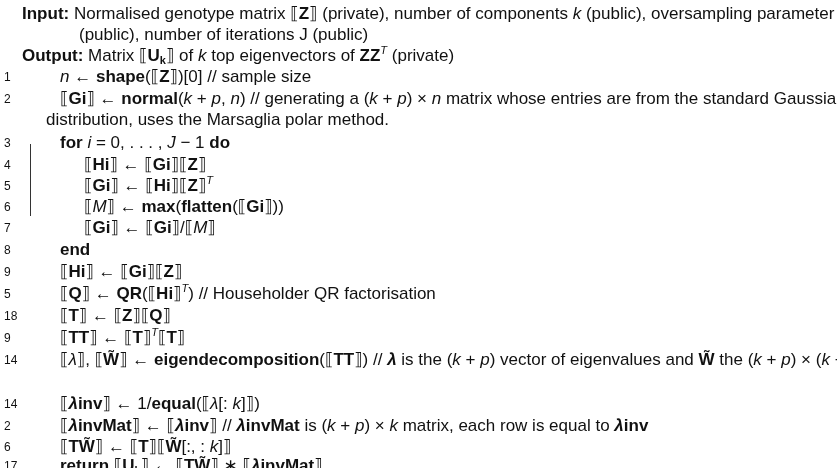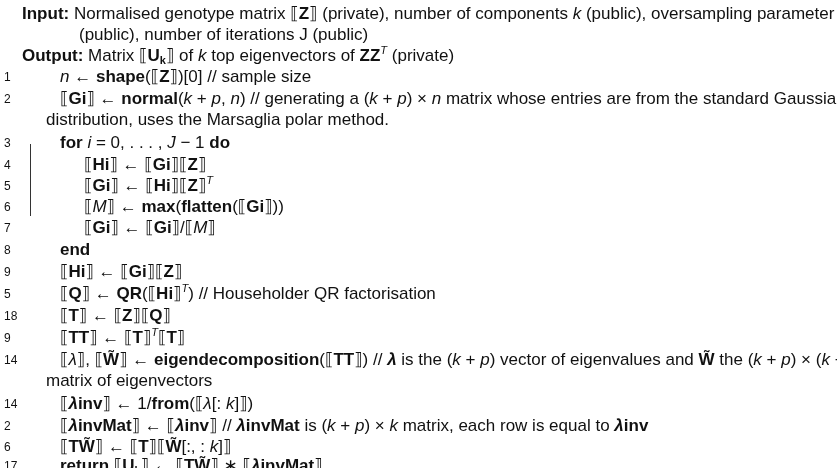--- a/index.html
+++ b/index.html
@@ -93,25 +93,24 @@
 
   <div class="ln" style="top:327px;">
     <span class="num">9</span>
     <span class="txt">⟦<b>TT</b>⟧ ← ⟦<b>T</b>⟧<sup><i>T</i></sup>⟦<b>T</b>⟧</span>
   </div>
 
   <div class="ln" style="top:349px;">
     <span class="num">14</span>
     <span class="txt">⟦<i>λ</i>⟧, ⟦<b>W̃</b>⟧ ← <b>eigendecomposition</b>(⟦<b>TT</b>⟧) // <b><i>λ</i></b> is the (<i>k</i> + <i>p</i>) vector of eigenvalues and <b>W̃</b> the (<i>k</i> + <i>p</i>) × (<i>k</i> + <i>p</i>)</span>
   </div>
-  <div class="ln cont" style="top:370px;">matrix of eigenvectors</div>
 
   <div class="ln" style="top:393px;">
     <span class="num">14</span>
-    <span class="txt">⟦<b><i>λ</i>inv</b>⟧ ← 1/<b>from</b>(⟦<i>λ</i>[: <i>k</i>]⟧)</span>
+    <span class="txt">⟦<b><i>λ</i>inv</b>⟧ ← 1/<b>equal</b>(⟦<i>λ</i>[: <i>k</i>]⟧)</span>
   </div>
 
   <div class="ln" style="top:415px;">
     <span class="num">2</span>
     <span class="txt">⟦<b><i>λ</i>invMat</b>⟧ ← ⟦<b><i>λ</i>inv</b>⟧ // <b><i>λ</i>invMat</b> is (<i>k</i> + <i>p</i>) × <i>k</i> matrix, each row is equal to <b><i>λ</i>inv</b></span>
   </div>
 
   <div class="ln" style="top:436px;">
     <span class="num">6</span>
     <span class="txt">⟦<b>TW̃</b>⟧ ← ⟦<b>T</b>⟧⟦<b>W̃</b>[:, : <i>k</i>]⟧</span>

